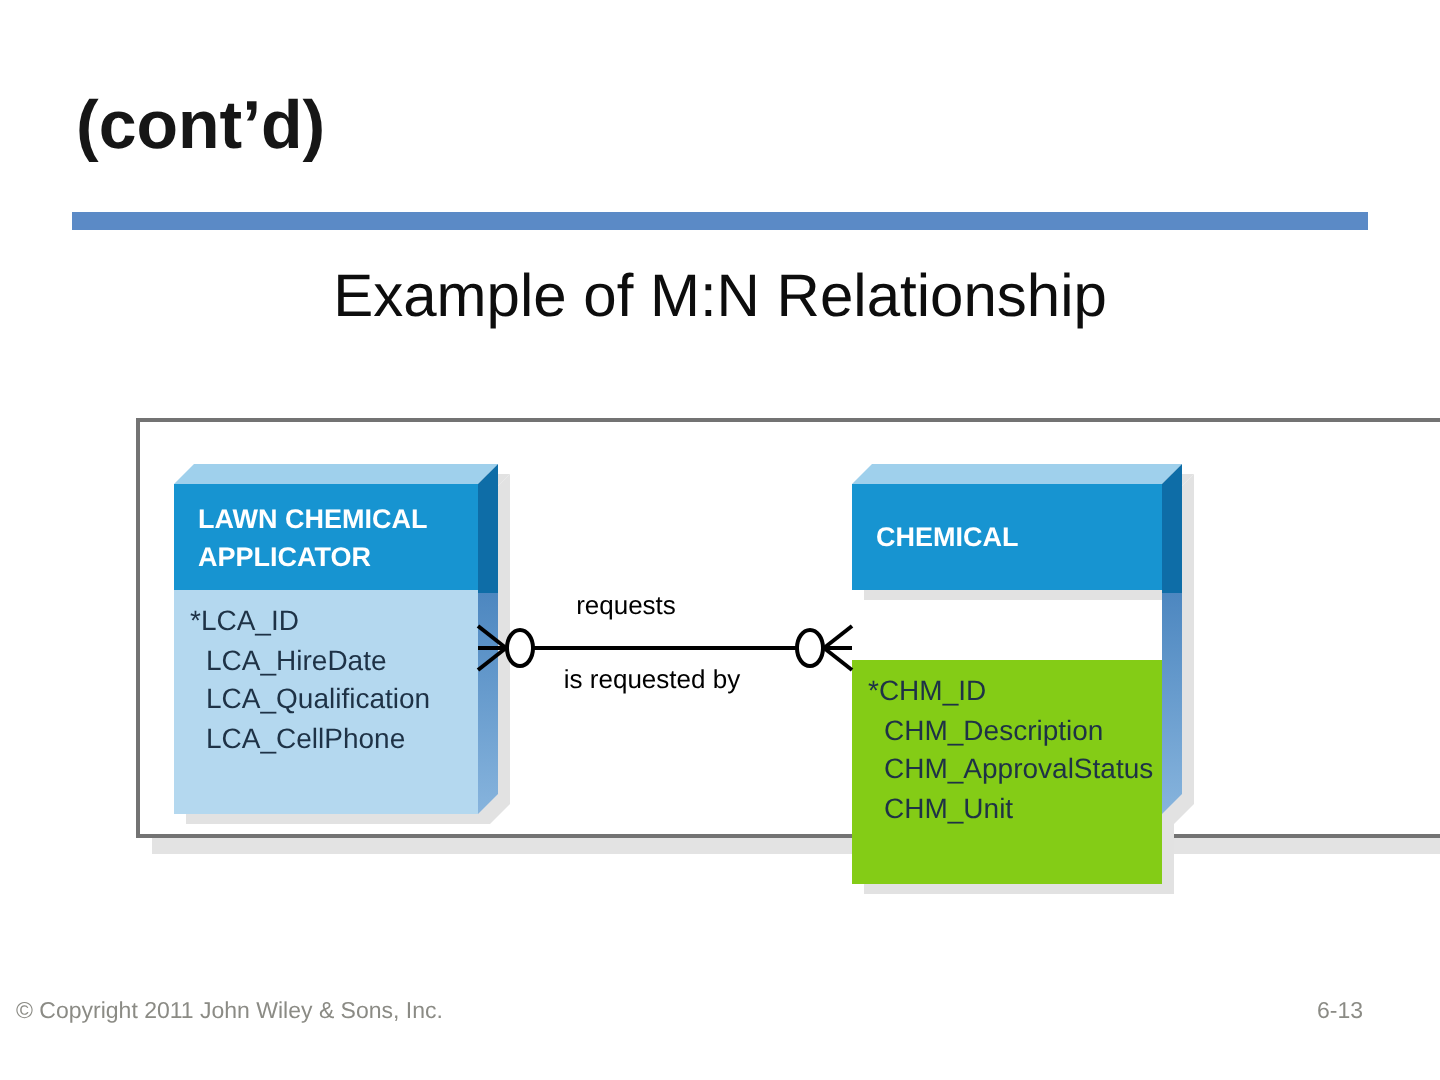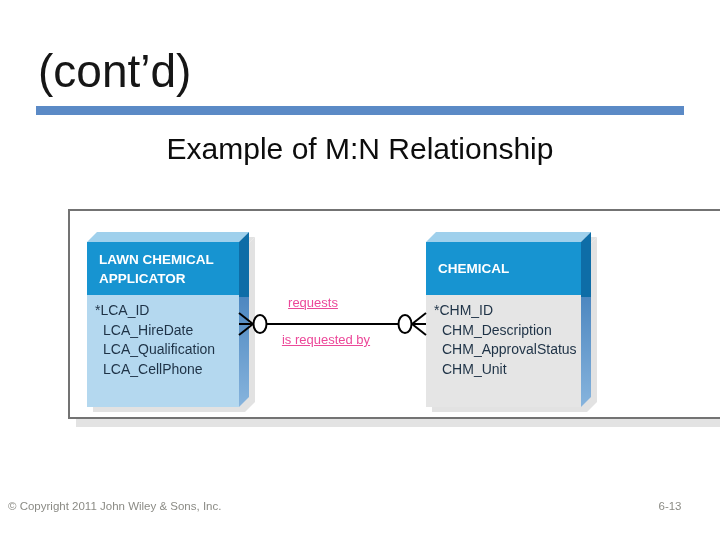--- a/index.html
+++ b/index.html
@@ -5,21 +5,21 @@
   html, body { margin: 0; padding: 0; }
   body {
     width: 720px; height: 540px;
     background: #ffffff;
     font-family: "Liberation Sans", sans-serif;
     position: relative;
     overflow: hidden;
   }
   .slide-title {
     position: absolute; left: 38px; top: 44px;
-    font-size: 46px; font-weight: normal; color: #161616;
+    font-size: 34px; font-weight: bold; color: #161616;
     letter-spacing: 0px;
   }
   .accent-bar {
     position: absolute; left: 36px; top: 106px;
     width: 648px; height: 9px;
     background: #5b8ac6;
   }
   .slide-subtitle {
     position: absolute; left: 0; top: 132px; width: 720px;
     text-align: center;
@@ -73,28 +73,27 @@
   .ent-body .attr.key { padding-left: 8px; }
   .entity-left  { left: 17px;  top: 21px; width: 162px; height: 175px; }
   .entity-left  .face-top   { width: 162px; }
   .entity-left  .face-right { left: 152px; }
   .entity-left  .ent-main   { width: 152px; }
   .entity-left  .ent-body   { background: #b4d8ef; }
   .entity-right { left: 356px; top: 21px; width: 165px; height: 175px; padding-left: 32px; }
   .entity-right .face-top   { width: 165px; }
   .entity-right .face-right { left: 155px; }
   .entity-right .ent-main   { width: 155px; }
-  .entity-right .ent-body   { background: #e5e5e5; }
+  .entity-right .ent-body   { background: #84cc16; margin-top: 35px; }
   .rel-svg { position: absolute; left: 0; top: 0; pointer-events: none; }
   .rel-label {
     position: absolute;
-    font-size: 13px; color: #ec4899;
+    font-size: 13px; color: #000000;
     white-space: nowrap;
     transform: translateX(-50%);
-    text-decoration: underline;
   }
   .rel-label-top    { left: 243px; top: 84px; }
   .rel-label-bottom { left: 256px; top: 121px; }
   .footer-copyright {
     position: absolute; left: 8px; top: 500px; width: 720px;
     font-size: 11.5px; color: #8b8b85;
   }
   .page-number {
     position: absolute; left: 640px; top: 500px; width: 60px;
     text-align: center;

